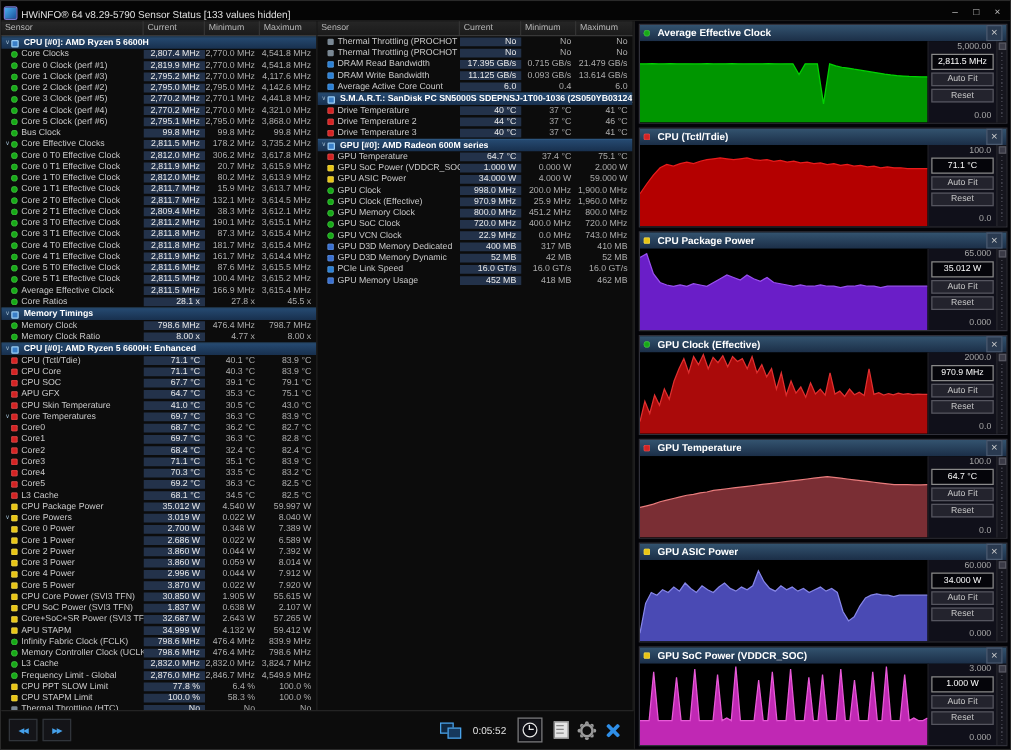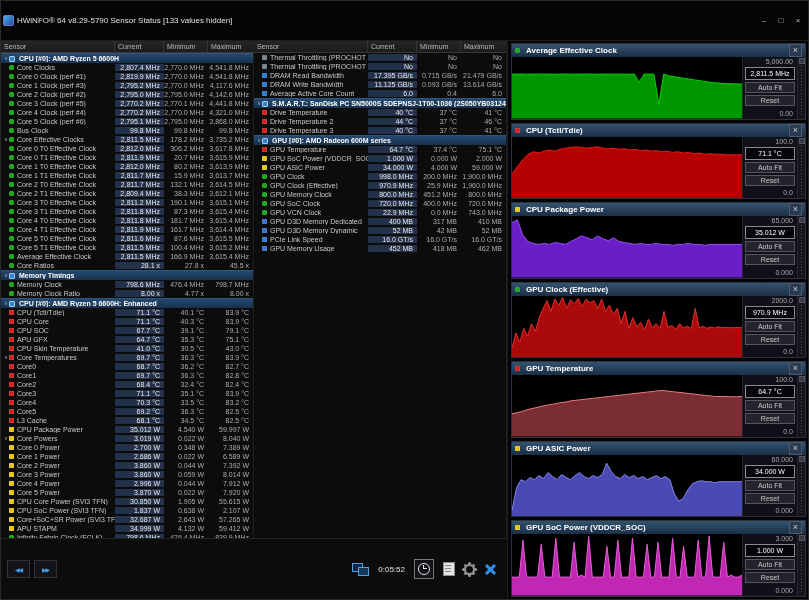--- a/index.html
+++ b/index.html
@@ -1,19 +1,19 @@
 <!DOCTYPE html>
 <html><head>
 <meta charset="utf-8">
 <style>
   html,body{margin:0;padding:0;background:#000;}
   body{width:809px;height:600px;overflow:hidden;font-family:"Liberation Sans",sans-serif;-webkit-font-smoothing:none;}
   .window{width:809px;height:600px;display:flex;flex-direction:column;background:#0a0a0a;border:1px solid #2a2a2a;box-sizing:border-box;}
   
-  .titlebar{height:15px;flex:none;background:#050505;display:flex;align-items:center;padding:12px 2px;gap:3px;border-bottom:1px solid #1c1c1c;}
+  .titlebar{height:15px;flex:none;background:#050505;display:flex;align-items:flex-end;padding:0 2px;gap:3px;border-bottom:1px solid #1c1c1c;}
   .appicon{width:9px;height:9px;border-radius:2px;background:linear-gradient(135deg,#4ab0f0,#1a4f9a);border:1px solid #77c;flex:none;}
   .apptitle{font-size:8px;color:#e0e0e0;white-space:nowrap;overflow:hidden;}
   .wbtns{margin-left:auto;display:flex;gap:1px;}
   .wbtn{width:16px;height:12px;display:flex;align-items:center;justify-content:center;color:#c0c0c0;font-size:8px;line-height:1;}
   
   .main{flex:1;display:flex;min-height:0;}
   .leftarea{width:506px;flex:none;display:flex;flex-direction:column;border-right:1px solid #1e1e1e;background:#0c0c0c;}
   .tables{flex:1;display:flex;min-height:0;}
   .scol{width:253px;flex:none;display:flex;flex-direction:column;border-right:1px solid #1f1f1f;box-sizing:border-box;}
   .thead{height:11px;flex:none;display:flex;background:linear-gradient(#262626,#1b1b1b);border-bottom:1px solid #383838;}
@@ -33,21 +33,21 @@
   .ic-mem{background:#3a6fd0;box-shadow:inset 0 0 1px #9cf;}
   .ic-oth{background:#7a8894;}
   .ic-hdr{background:#3a7fc8;border:1px solid #9ccff5;width:4px;height:4px;border-radius:1px;}
   .lab{flex:1;font-size:7px;color:#c9c9c9;white-space:nowrap;overflow:hidden;}
   .val{width:44px;flex:none;font-size:7px;color:#adadad;text-align:right;padding-right:4px;box-sizing:border-box;white-space:nowrap;overflow:hidden;}
   .cur{width:49px;background:#23324a;color:#e9e9e9;}
   .cmax{width:45px;}
   .row.hdr{background:linear-gradient(#254970,#18304e);border-top:1px solid #2d567f;}
   .hlab{font-size:7px;font-weight:bold;color:#fff;white-space:nowrap;overflow:hidden;margin-left:1px;}
   
-  .toolbar{height:30px;flex:none;display:flex;align-items:center;background:#0c0c0c;border-top:1px solid #242424;padding:15px 6px;gap:4px;}
+  .toolbar{height:30px;flex:none;display:flex;align-items:center;background:#0c0c0c;border-top:1px solid #242424;padding:0 6px;gap:4px;}
   .navbtn{width:21px;height:16px;background:#141418;border:1px solid #30343a;color:#45a0ea;font-size:6px;display:flex;align-items:center;justify-content:center;letter-spacing:-1px;cursor:default;}
   .tright{margin-left:auto;display:flex;align-items:center;gap:9px;padding-right:4px;}
   .mon{width:17px;height:12px;position:relative;}
   .mon i{position:absolute;border:1px solid #4aa2e8;background:#0f2740;width:9px;height:7px;display:block;}
   .mon i.m1{left:0;top:0;}
   .mon i.m2{left:6px;top:4px;background:#16385c;}
   .uptime{font-size:8px;color:#e4e4e4;}
   .clockbtn{width:18px;height:18px;border:1px solid #7a7a7a;background:#15151c;display:flex;align-items:center;justify-content:center;box-shadow:inset 0 0 2px #000;}
   .clockface{width:10px;height:10px;border:1px solid #e6e6e6;border-radius:50%;position:relative;background:#0a0a12;}
   .clockface::before{content:'';position:absolute;left:4px;top:1px;width:1px;height:4px;background:#e6e6e6;}

